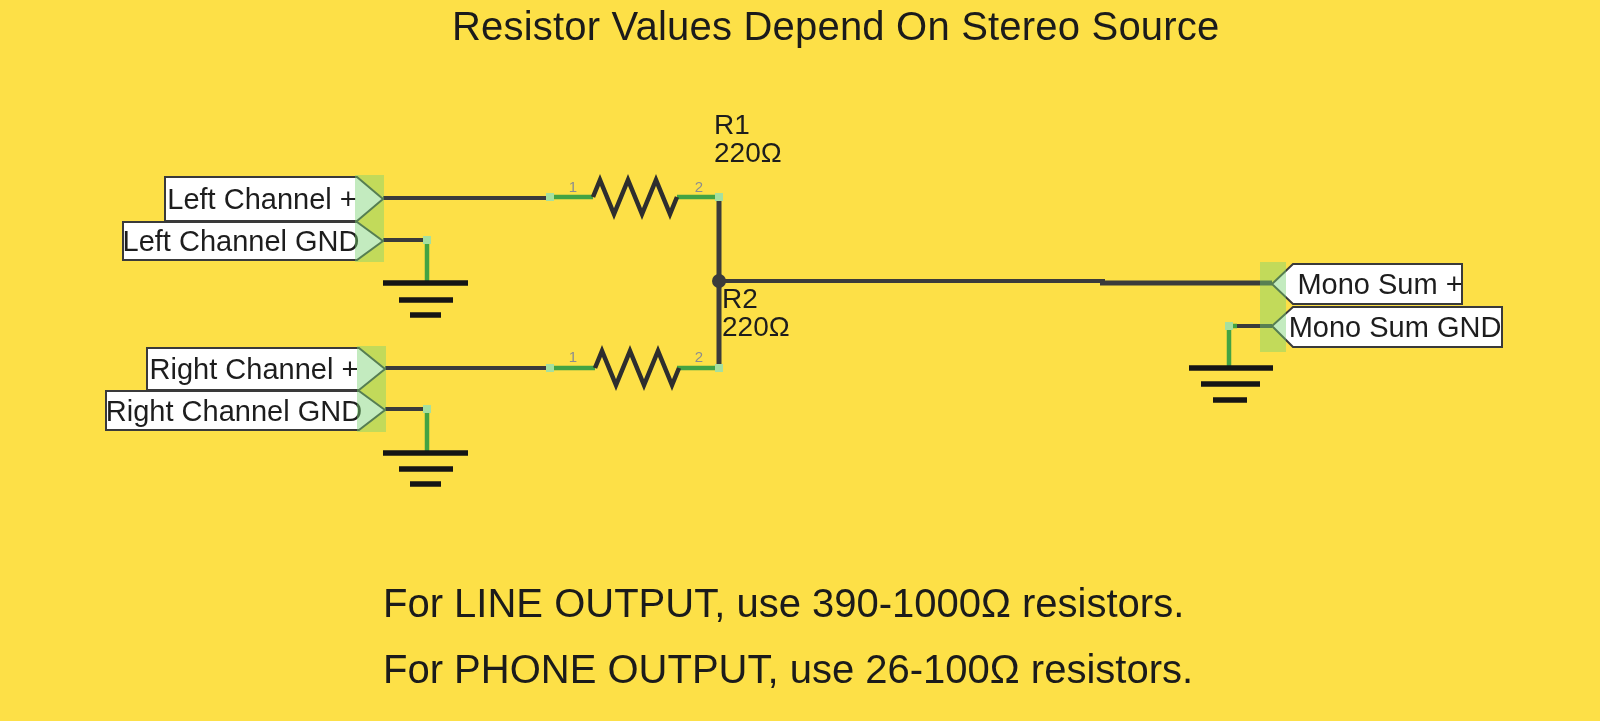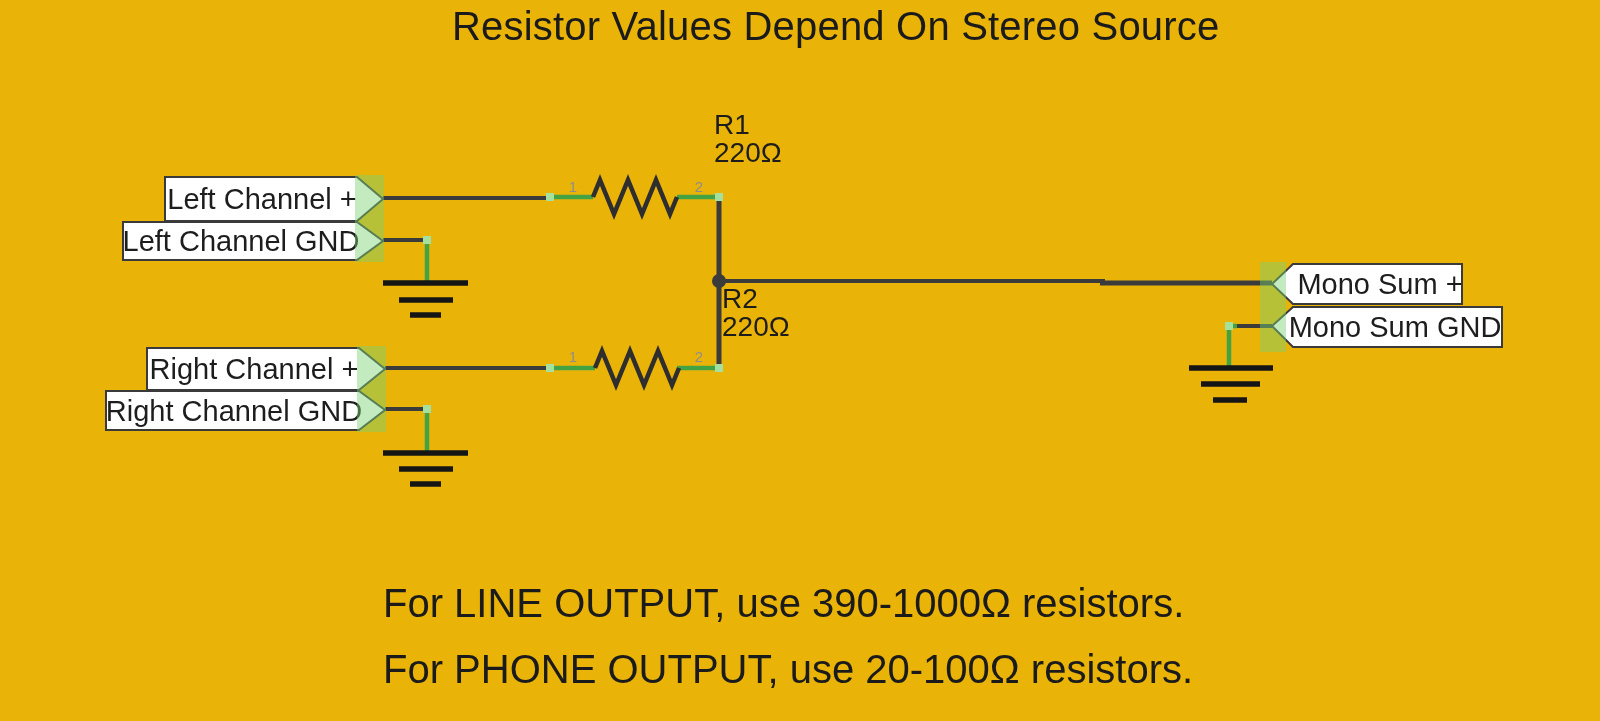--- a/index.html
+++ b/index.html
@@ -1,17 +1,17 @@
 <!DOCTYPE html>
 <html><head>
 <meta charset="utf-8">
 <style>
   html,body { margin:0; padding:0; background:#ffffff; }
   .canvas {
-    position:relative; width:1600px; height:721px; background:#eab308;
+    position:relative; width:1600px; height:721px; background:#fde047;
     font-family:"Liberation Sans", sans-serif; overflow:hidden;
   }
   .page-title {
     position:absolute; left:452px; top:2px; font-size:40px; line-height:48px;
     color:#1b1b1b; white-space:nowrap; letter-spacing:0.2px;
   }
   .notes {
     position:absolute; left:383px; top:570px; font-size:40px; line-height:66px;
     color:#1b1b1b; white-space:nowrap;
   }
@@ -115,16 +115,16 @@
       <rect x="546" y="364" width="8" height="8"></rect>
       <rect x="715" y="364" width="8" height="8"></rect>
       <rect x="423" y="236" width="8" height="8"></rect>
       <rect x="423" y="405" width="8" height="8"></rect>
       <rect x="1225" y="322" width="8" height="8"></rect>
     </g>
   </svg>
 
   <div class="notes">
     <div>For LINE OUTPUT, use 390-1000Ω resistors.</div>
-    <div>For PHONE OUTPUT, use 20-100Ω resistors.</div>
+    <div>For PHONE OUTPUT, use 26-100Ω resistors.</div>
   </div>
 
 </div>
 
 </body></html>

